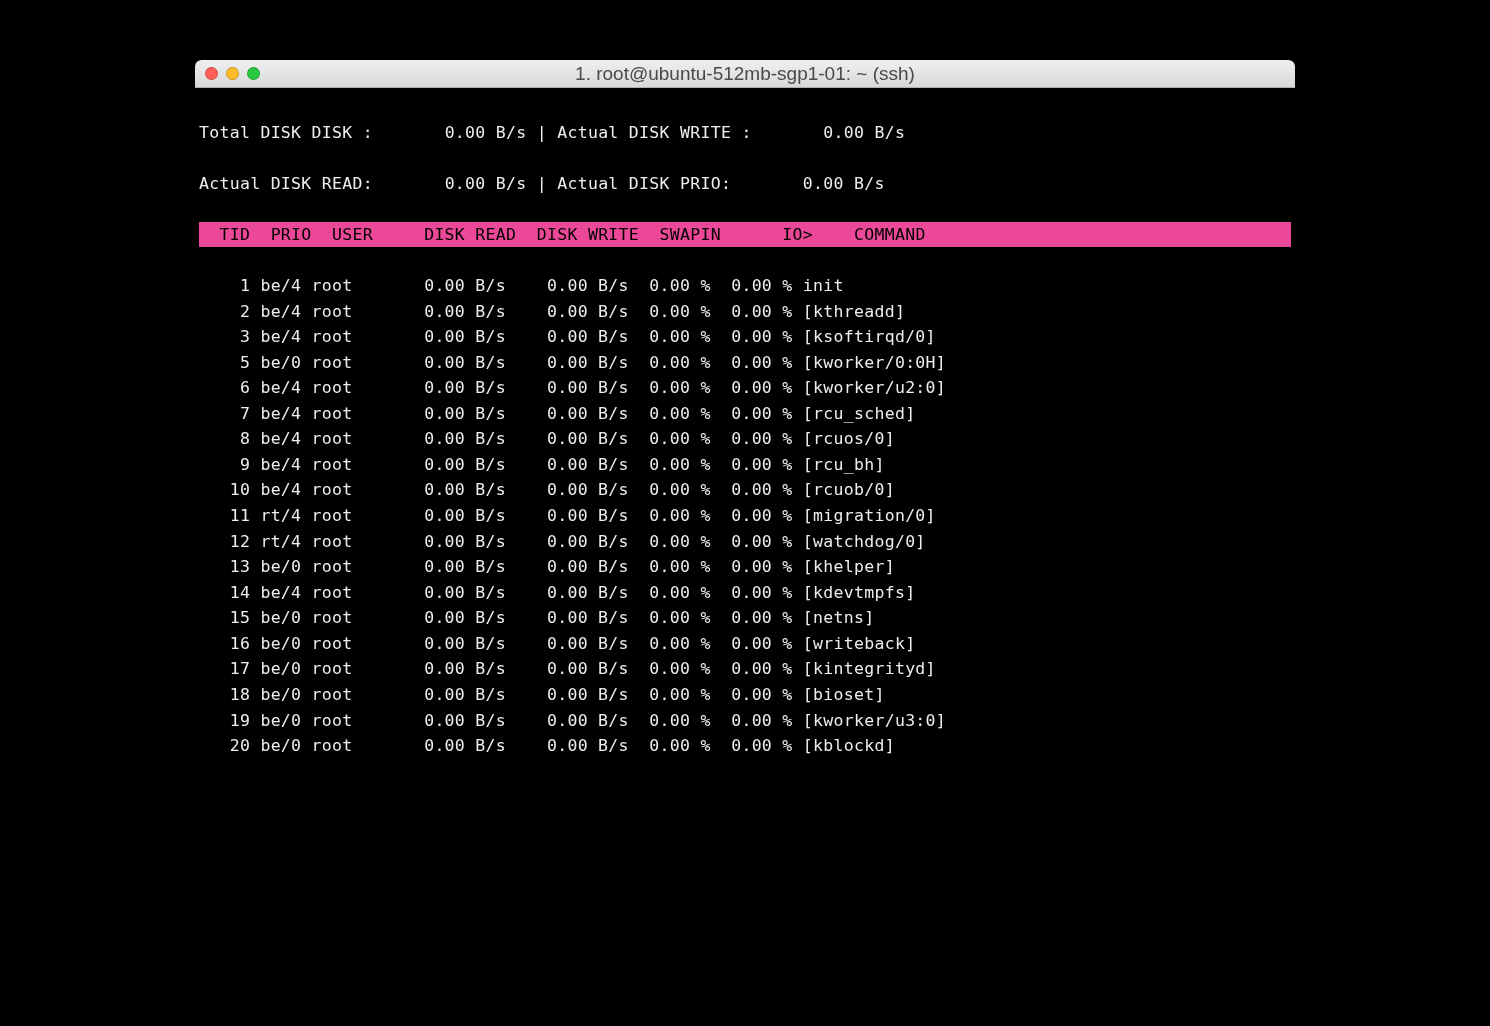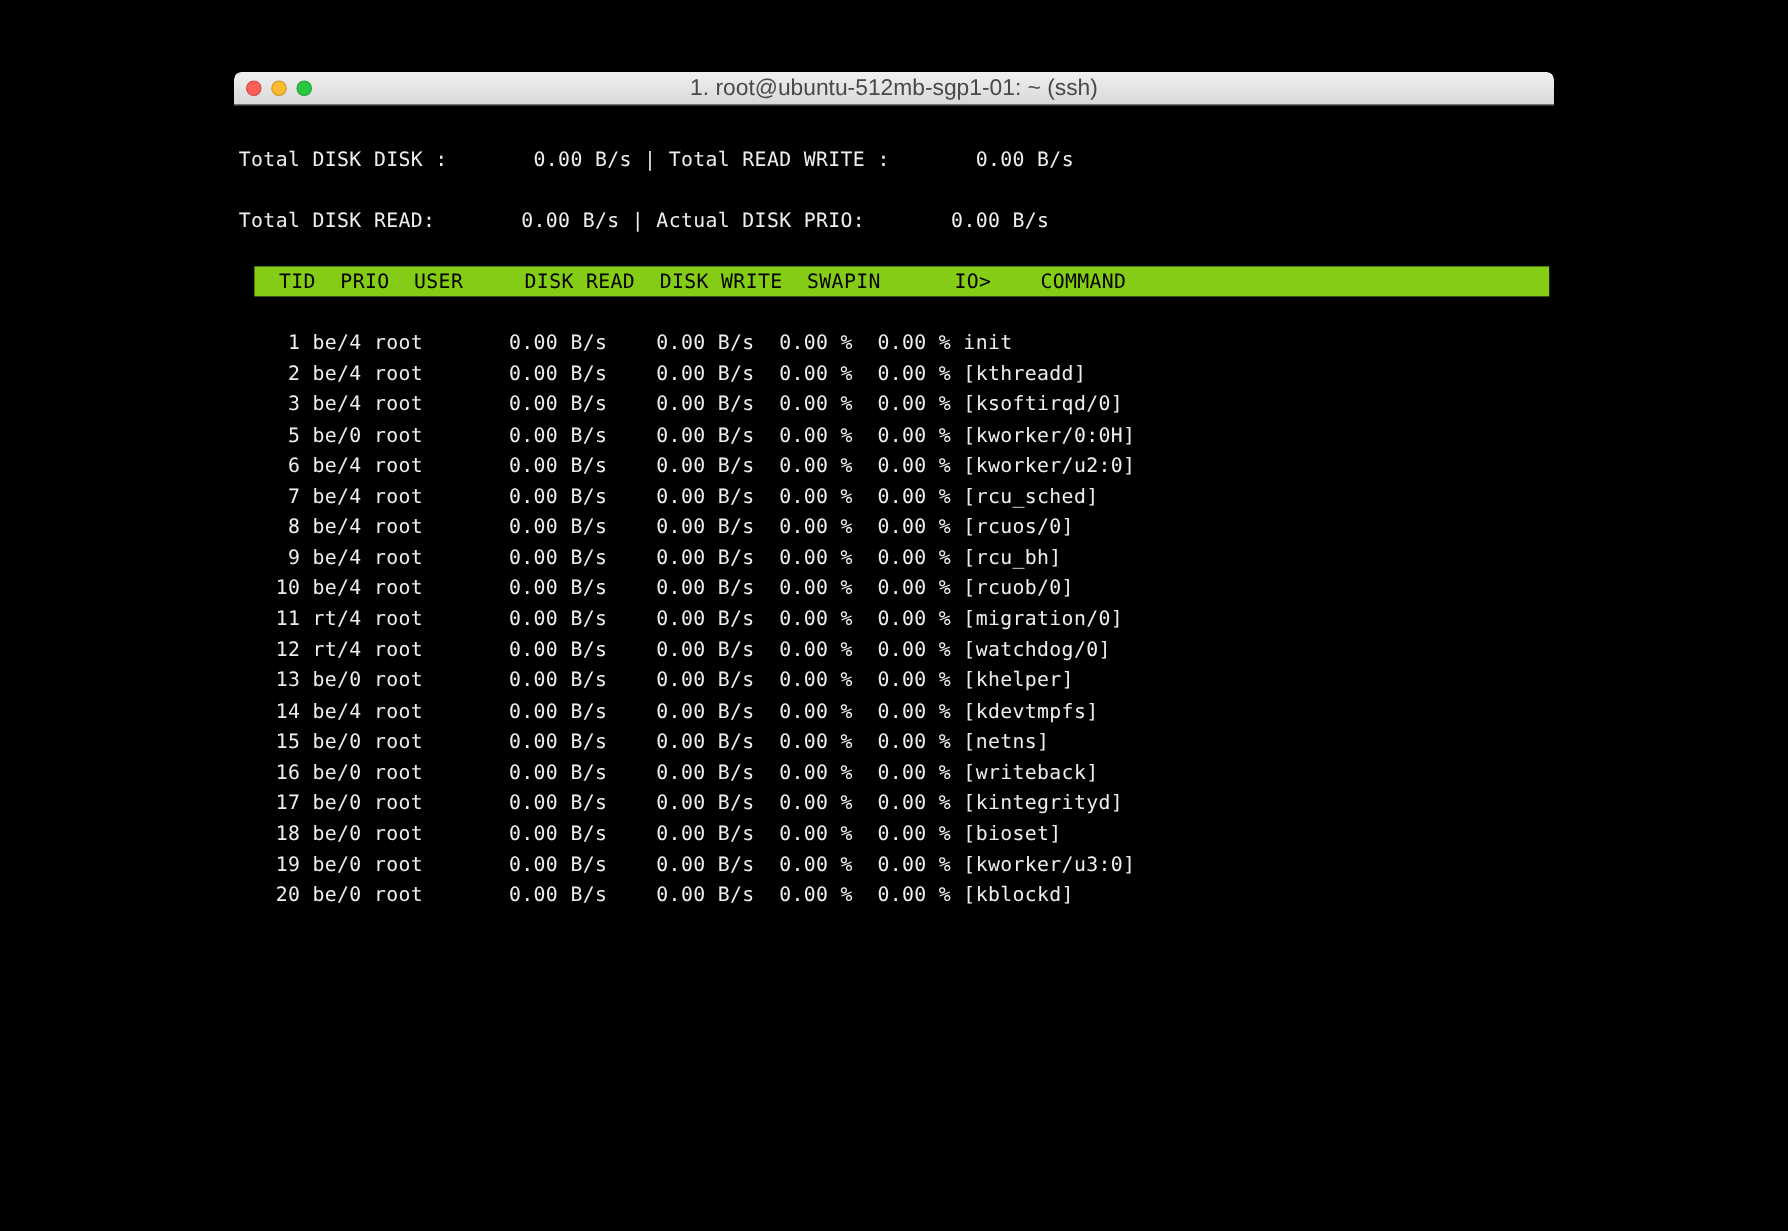--- a/index.html
+++ b/index.html
@@ -51,42 +51,41 @@
     .terminal {
       background: #000;
       color: #eee;
       font-size: 16.5px;
       line-height: 1.55;
       padding: 6px 4px 160px 4px;
       white-space: pre;
       letter-spacing: 0.3px;
     }
     .hdr-row {
-      background: #84cc16;
+      background: #ec4899;
       color: #000;
-      margin-left: 13px;
     }
     .row { display: block; }
   </style>
 </head>
 <body>
 
 <div class="window">
   <div class="titlebar">
     <div class="traffic-lights">
       <div class="dot red"></div>
       <div class="dot yellow"></div>
       <div class="dot green"></div>
     </div>
     <div class="title">1. root@ubuntu-512mb-sgp1-01: ~ (ssh)</div>
   </div>
 
   <div class="terminal">
-<span class="row"><span>Total DISK DISK :</span>       <span>0.00 B/s</span> <span>|</span> <span>Total READ WRITE :</span>       <span>0.00 B/s</span></span>
-<span class="row"><span>Total DISK READ:</span>       <span>0.00 B/s</span> <span>|</span> <span>Actual DISK PRIO:</span>       <span>0.00 B/s</span></span>
+<span class="row"><span>Total DISK DISK :</span>       <span>0.00 B/s</span> <span>|</span> <span>Actual DISK WRITE :</span>       <span>0.00 B/s</span></span>
+<span class="row"><span>Actual DISK READ:</span>       <span>0.00 B/s</span> <span>|</span> <span>Actual DISK PRIO:</span>       <span>0.00 B/s</span></span>
 <span class="row hdr-row">  <span>TID</span>  <span>PRIO</span>  <span>USER</span>     <span>DISK READ</span>  <span>DISK WRITE</span>  <span>SWAPIN</span>      <span>IO&gt;</span>    <span>COMMAND</span>                             </span>
 <span id="process-rows">    1 be/4 root       0.00 B/s    0.00 B/s  0.00 %  0.00 % init
     2 be/4 root       0.00 B/s    0.00 B/s  0.00 %  0.00 % [kthreadd]
     3 be/4 root       0.00 B/s    0.00 B/s  0.00 %  0.00 % [ksoftirqd/0]
     5 be/0 root       0.00 B/s    0.00 B/s  0.00 %  0.00 % [kworker/0:0H]
     6 be/4 root       0.00 B/s    0.00 B/s  0.00 %  0.00 % [kworker/u2:0]
     7 be/4 root       0.00 B/s    0.00 B/s  0.00 %  0.00 % [rcu_sched]
     8 be/4 root       0.00 B/s    0.00 B/s  0.00 %  0.00 % [rcuos/0]
     9 be/4 root       0.00 B/s    0.00 B/s  0.00 %  0.00 % [rcu_bh]
    10 be/4 root       0.00 B/s    0.00 B/s  0.00 %  0.00 % [rcuob/0]

